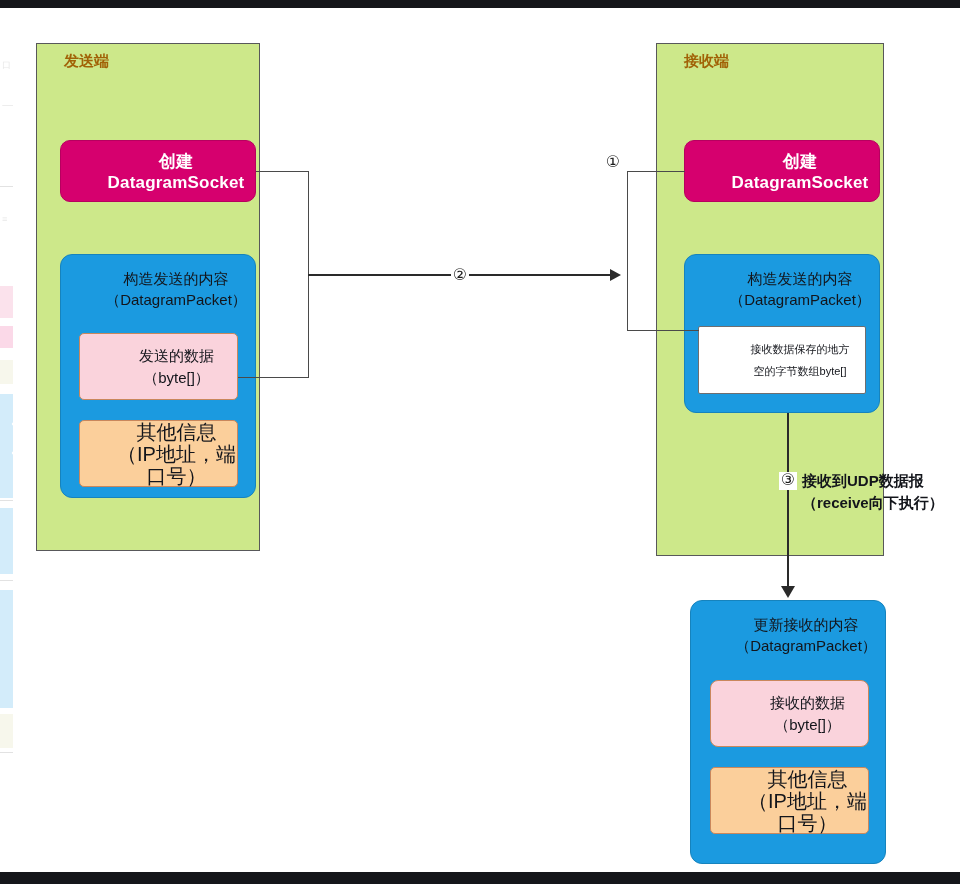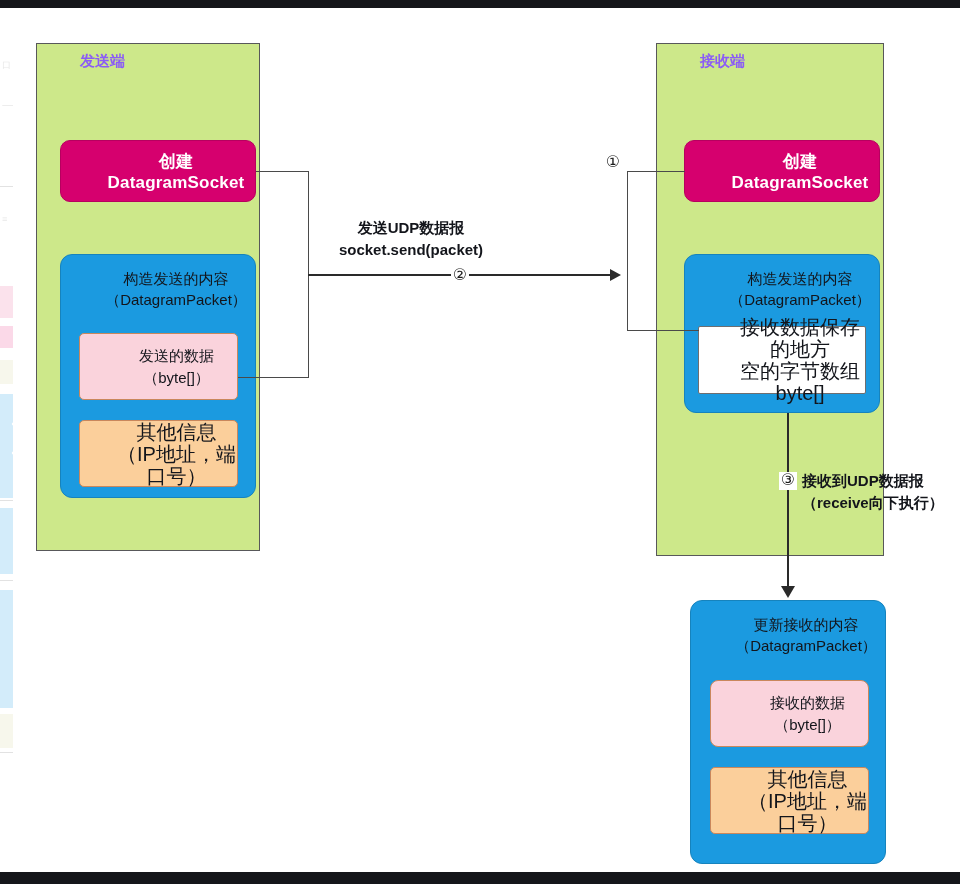--- a/index.html
+++ b/index.html
@@ -70,23 +70,22 @@
   .panel {
     position: absolute;
     background: #cde88a;
     border: 1px solid #58585a;
     box-sizing: border-box;
   }
   .panel-title {
     position: absolute;
     font-size: 15px;
     font-weight: bold;
-    color: #8b5cf6;
+    color: #a16207;
     white-space: nowrap;
-    margin-left: 16px;
   }
 
   .node {
     position: absolute;
     box-sizing: border-box;
     display: flex;
     flex-direction: column;
     align-items: center;
     text-align: center;
     white-space: pre-line;
@@ -132,21 +131,21 @@
     font-size: 20px;
     line-height: 22px;
     justify-content: center;
   }
 
   .node-white {
     background: #ffffff;
     border: 1px solid #6e6e70;
     border-radius: 2px;
     color: #13151b;
-    font-size: 20px;
+    font-size: 11px;
     line-height: 22px;
     justify-content: center;
   }
 
   
   .hline {
     position: absolute;
     height: 1px;
     background: #4a4a4a;
   }
@@ -299,22 +298,20 @@
 
   <div class="node node-orange" style="left:710px; top:759px; width:159px; height:67px;">其他信息
 （IP地址，端口号）</div>
 
   <div class="hline" style="left:256px; top:163px; width:53px;"></div>
   <div class="vline" style="left:308px; top:163px; height:206px;"></div>
   <div class="hline" style="left:238px; top:369px; width:71px;"></div>
 
   <div class="hline" style="left:308px; top:266px; width:304px; height:2px; background:#2a2a2a;"></div>
   <div class="arrowhead-right" style="left:610px; top:261px;"></div>
-  <div class="edge-label bold-cn" style="left:306px; top:209px; width:210px;">发送UDP数据报
-socket.send(packet)</div>
   <div class="step-badge" style="left:451px; top:259px; width:18px; height:18px;">②</div>
 
   <div class="vline" style="left:627px; top:163px; height:160px;"></div>
   <div class="hline" style="left:627px; top:163px; width:58px;"></div>
   <div class="hline" style="left:627px; top:322px; width:72px;"></div>
 
   <div class="step-badge" style="left:604px; top:146px; width:18px; height:18px;">①</div>
 
   <div class="vline-thick" style="left:787px; top:405px; height:178px;"></div>
   <div class="arrowhead-down" style="left:781px; top:578px;"></div>

